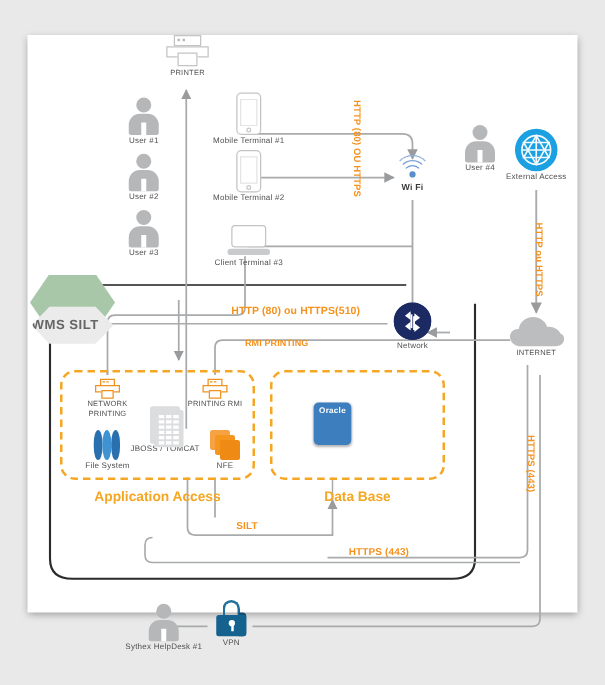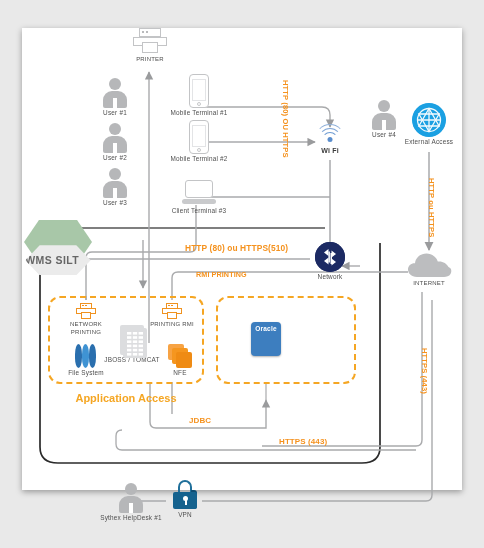--- a/index.html
+++ b/index.html
@@ -184,20 +184,21 @@
     <path d="M130,501 L166,501" fill="none" stroke="#a9aaac" stroke-width="1.4"></path>
     <path d="M202,501 L426,501 Q432,501 432,495 L432,300" fill="none" stroke="#a9aaac" stroke-width="1.4"></path>
 
     <path d="M266,382 L266,400" fill="none" stroke="#a9aaac" stroke-width="1.2"></path>
   </svg>
 
   <div class="zone" style="left:48px;top:296px;width:156px;height:88px;"></div>
   <div class="zone-title" style="left:48px;top:392px;width:156px;">Application Access</div>
 
   <div class="zone" style="left:216px;top:296px;width:140px;height:88px;"></div>
+  <div class="zone-title" style="left:216px;top:392px;width:140px;">Data Base</div>
 
   <div class="hex">
     <div class="outline"></div>
     <div class="inner">
         <b>WMS SILT</b>
       </div>
   </div>
 
   <div class="node" style="left:132px;top:28px;width:36px;">
     <div class="printer">
@@ -416,21 +417,21 @@
       <b>Oracle</b>
     </div>
   </div>
 
   <div class="lbl" style="left:290px;top:80px;transform:rotate(90deg);transform-origin:0 0;">HTTP (80) OU HTTPS</div>
 
   <div class="lbl" style="left:185px;top:243px;font-size:8.4px;">HTTP (80) ou HTTPS(510)</div>
 
   <div class="lbl" style="left:196px;top:270px;font-size:7.2px;">RMI PRINTING</div>
 
-  <div class="lbl" style="left:189px;top:416px;font-size:8px;">JDBC</div>
+  <div class="lbl" style="left:189px;top:416px;font-size:8px;">SILT</div>
 
   <div class="lbl" style="left:279px;top:437px;font-size:8px;">HTTPS (443)</div>
 
   <div class="lbl" style="left:436px;top:178px;transform:rotate(90deg);transform-origin:0 0;">HTTP ou HTTPS</div>
 
   <div class="lbl" style="left:429px;top:348px;transform:rotate(90deg);transform-origin:0 0;">HTTPS (443)</div>
 
 </div>
 
 </body></html>

